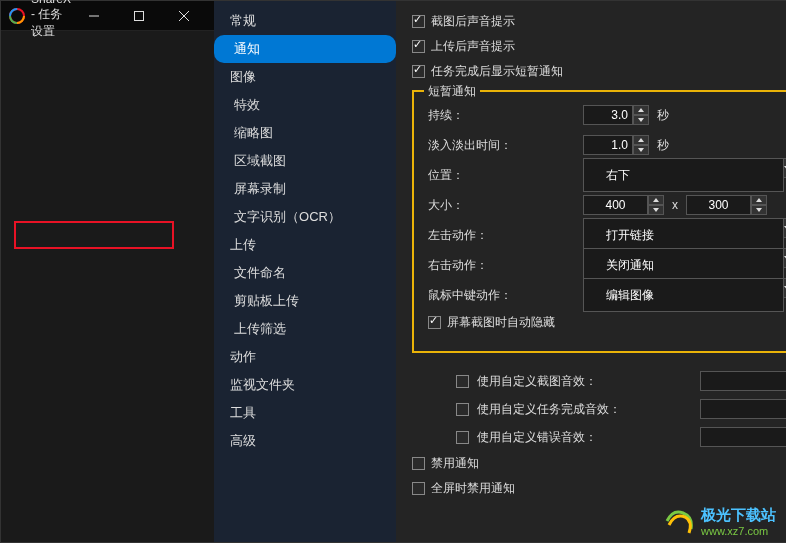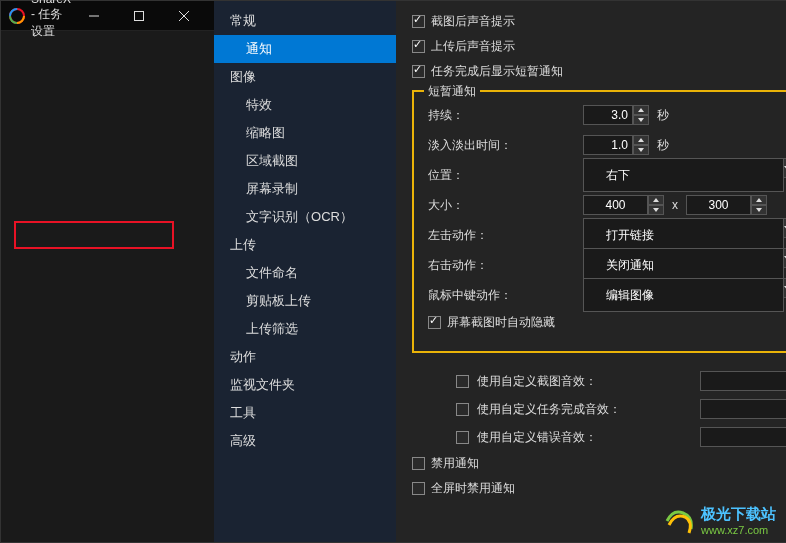--- a/index.html
+++ b/index.html
@@ -58,21 +58,22 @@
   overflow-y: auto;
 }
 .sidebar-item {
   padding: 4px 16px;
   color: #ddd;
   cursor: pointer;
   font-size: 13px;
   line-height: 20px;
 }
 .sidebar-sub {
-  padding-left: 32px;
+  padding-left: 20px;
+  border-radius: 10px;
 }
 .sidebar-item.active {
   background: #0078d4;
   color: #fff;
 }
 .red-box {
   position: absolute;
   left: 14px;
   top: 221px;
   width: 160px;
@@ -213,20 +214,21 @@
   background: #2f2f2f;
   border: 1px solid #555;
   margin-left: 6px;
   cursor: pointer;
 }
 .watermark {
   position: absolute;
   right: 10px;
   bottom: 6px;
   display: flex;
+  align-items: center;
   gap: 6px;
 }
 .watermark .logo {
   width: 32px;
   height: 32px;
 }
 .watermark .text1 { color: #4cc2ff; font-size: 15px; font-weight: bold; }
 .watermark .text2 { color: #7ac943; font-size: 11px; }
 </style>
 </head>

